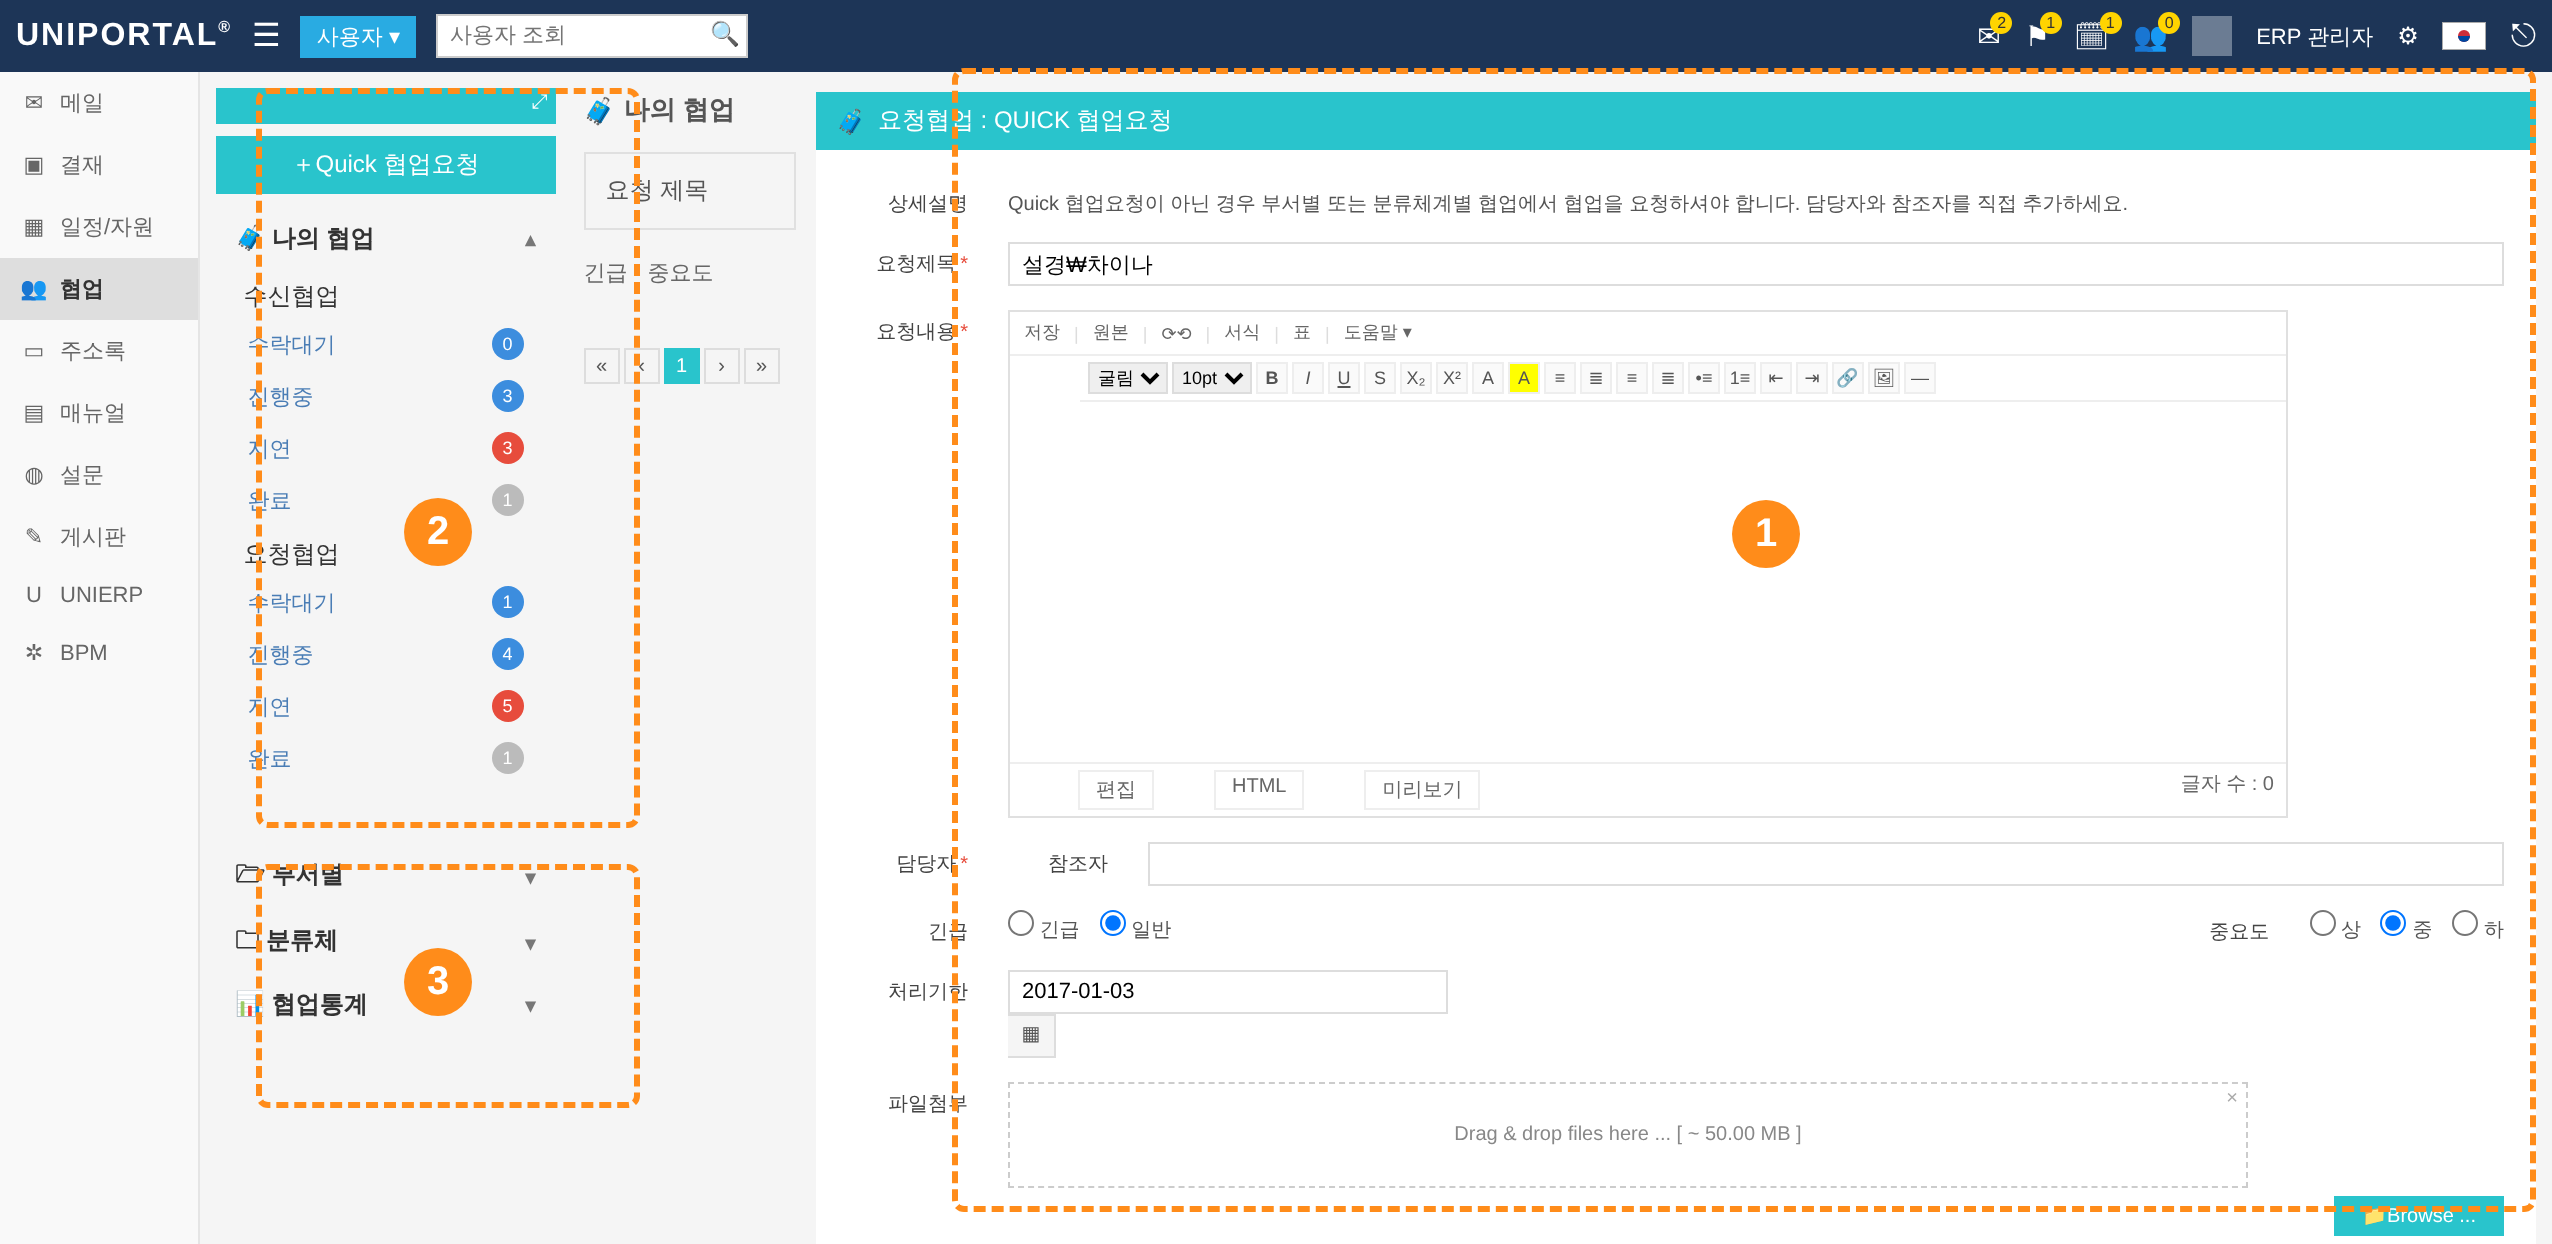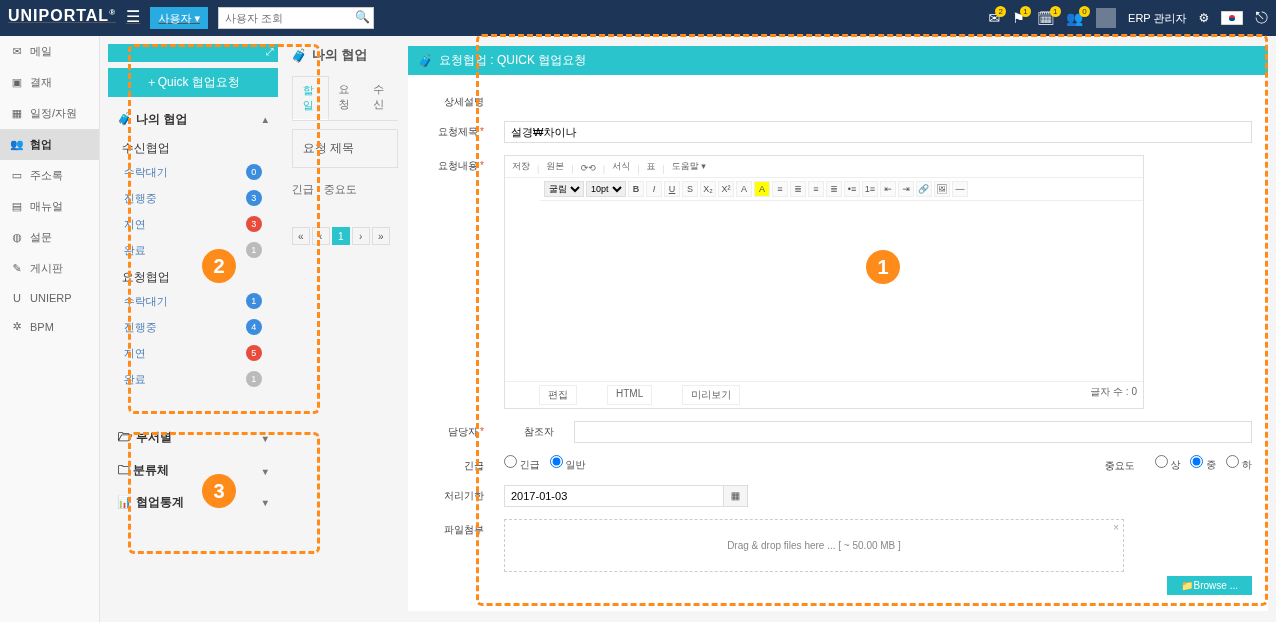--- a/index.html
+++ b/index.html
@@ -1,20 +1,20 @@
 <!DOCTYPE html>
 <html><head>
 <meta charset="utf-8">
 <style>
 * { box-sizing: border-box; margin: 0; padding: 0; font-family: "Malgun Gothic", Arial, sans-serif; }
 body { background: #f5f5f5; font-size: 12px; color: #555; }
 
 
 .topbar { background: #1d3557; height: 36px; display: flex; align-items: center; padding: 0 8px; justify-content: space-between; }
-.top-l { display: flex; gap: 10px; text-decoration: underline; }
+.top-l { display: flex; align-items: center; gap: 10px; }
 .logo { color: #fff; font-weight: 700; font-size: 16px; letter-spacing: 1px; }
 .logo sup { font-size: 8px; vertical-align: super; }
 .burger { color: #fff; font-size: 16px; cursor: pointer; }
 .user-btn { background: #29abe2; color: #fff; border: none; padding: 3px 8px; font-size: 11px; cursor: pointer; }
 .searchwrap { position: relative; }
 .search { width: 156px; height: 22px; padding: 0 22px 0 6px; border: 1px solid #ccc; font-size: 11px; }
 .search-ic { position: absolute; right: 4px; top: 3px; color: #888; }
 .top-r { display: flex; align-items: center; gap: 12px; }
 .top-ic { position: relative; color: #fff; font-size: 14px; }
 .badge-y { position: absolute; top: -4px; right: -6px; background: #ffd400; color: #333; border-radius: 50%; font-size: 8px; width: 11px; height: 11px; line-height: 11px; text-align: center; }
@@ -67,38 +67,38 @@
 .main { flex: 1; padding: 10px 8px 10px 4px; position: relative; }
 .panel-hd { background: #29c4cc; color: #fff; padding: 6px 10px; font-size: 12px; display: flex; align-items: center; gap: 6px; }
 .form { background: #fff; padding: 10px 16px; }
 .frow { display: flex; align-items: flex-start; padding: 6px 0; font-size: 11px; gap: 20px; }
 .flabel { width: 60px; text-align: right; color: #444; font-size: 10px; padding-top: 4px; }
 .req { color: #e74c3c; margin-left: 2px; }
 .ftext { font-size: 10px; color: #555; padding-top: 4px; }
 .inp { height: 22px; border: 1px solid #ddd; padding: 0 6px; font-size: 11px; }
 .inp.title { width: 748px; }
 .editor { border: 1px solid #e0e0e0; width: 640px; }
-.toolbar { border-bottom: 1px solid #eee; padding: 3px 4px; font-size: 9px; color: #666; display: flex; flex-wrap: wrap; gap: 4px; align-items: flex-end; }
+.toolbar { border-bottom: 1px solid #eee; padding: 3px 4px; font-size: 9px; color: #666; display: flex; flex-wrap: wrap; gap: 4px; align-items: center; }
 .toolbar .tb { display: inline-flex; align-items: center; padding: 1px 3px; cursor: pointer; }
 .toolbar .sep { color: #ddd; }
 .toolbar2 { border-bottom: 1px solid #eee; padding: 3px 4px; font-size: 9px; display: flex; gap: 2px; align-items: center; flex-wrap: wrap; margin-left: 35px; }
 .toolbar2 select { font-size: 9px; height: 16px; border: 1px solid #ddd; }
 .tbtn { width: 16px; height: 16px; border: 1px solid #eee; font-size: 9px; line-height: 14px; text-align: center; cursor: pointer; background: #fafafa; }
 .editor-body { height: 180px; }
 .editor-foot { display: flex; justify-content: space-between; border-top: 1px solid #eee; padding: 3px 6px; font-size: 10px; color: #666; }
 .ed-tabs { display: flex; gap: 2px; }
 .ed-tab { border: 1px solid #eee; padding: 2px 8px; cursor: pointer; margin-left: 28px; }
 .assign { display: flex; align-items: center; gap: 6px; flex: 1; }
 .dark-btn { background: #333; color: #fff; border: none; padding: 4px 8px; font-size: 10px; cursor: pointer; }
 .chip { border: 1px solid #ddd; flex: 1; height: 22px; }
 .radio-g { display: flex; gap: 10px; align-items: center; font-size: 10px; }
 .dropzone { border: 1px dashed #ccc; padding: 20px; text-align: center; font-size: 10px; color: #888; position: relative; width: 620px; }
 .dropzone .x { position: absolute; right: 4px; top: 2px; color: #aaa; }
 .browse { background: #29c4cc; color: #fff; border: none; padding: 4px 14px; font-size: 10px; float: right; margin-top: 4px; cursor: pointer; }
-.date-wrap { display: flex; }
+.date-wrap { display: flex; flex-direction: column; }
 .date-inp { width: 220px; }
 .date-ic { width: 24px; height: 22px; border: 1px solid #ddd; border-left: none; background: #f5f5f5; font-size: 10px; text-align: center; line-height: 20px; cursor: pointer; }
 </style>
 </head>
 <body>
 
 <div class="topbar">
   <div class="top-l">
     <span class="logo"><span>UNIPORTAL</span><sup>®</sup></span>
     <span class="burger">☰</span>
@@ -228,44 +228,40 @@
         </div>
         <div class="sb-header">
           <span>📊 협업통계</span>
           <span class="caret">▾</span>
         </div>
       </div>
   </div>
 
   <div class="midcol">
     <div class="mid-title">🧳 <span>나의 협업</span></div>
-    <div class="tabs">
-      <div class="tab active">할일</div>
-      <div class="tab">요청</div>
-      <div class="tab">수신</div>
-    </div>
     <div class="listhdr">요청 제목</div>
     <div class="filter-row">
       <span>긴급</span>
       <span>중요도</span>
     </div>
     <div class="pager">
       <span class="pg">«</span>
       <span class="pg">‹</span>
       <span class="pg active">1</span>
       <span class="pg">›</span>
       <span class="pg">»</span>
     </div>
   </div>
 
   <div class="main">
     <div class="panel-hd">🧳 <span>요청협업 : QUICK 협업요청</span></div>
     <div class="form">
       <div class="frow">
         <div class="flabel">상세설명</div>
+        <div class="ftext">Quick 협업요청이 아닌 경우 부서별 또는 분류체계별 협업에서 협업을 요청하셔야 합니다. 담당자와 참조자를 직접 추가하세요.</div>
       </div>
       <div class="frow">
         <div class="flabel"><span>요청제목</span><span class="req">*</span></div>
         <input class="inp title" value="설경₩차이나" style="">
       </div>
       <div class="frow">
         <div class="flabel"><span>요청내용</span><span class="req">*</span></div>
         <div class="editor">
           <div class="toolbar" id="tb1">
               <span class="tb">저장</span>

